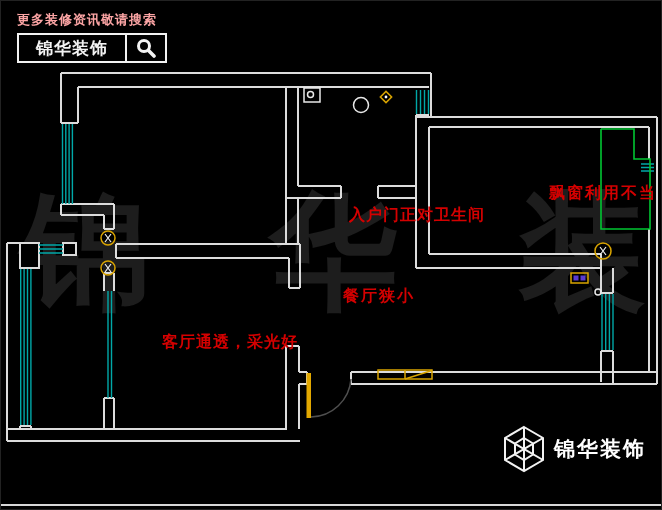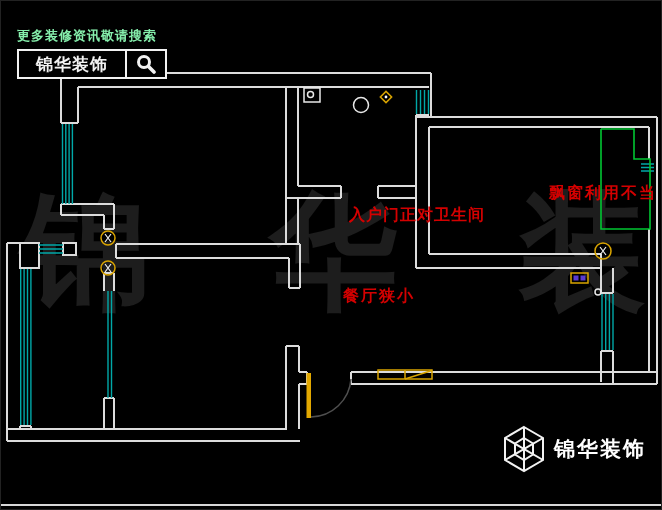--- a/index.html
+++ b/index.html
@@ -2,21 +2,21 @@
 <html><head>
 <meta charset="utf-8">
 <style>
   html,body{margin:0;padding:0;background:#000;}
   #canvas{
     position:relative;width:662px;height:510px;background:#000;overflow:hidden;
     font-family:"DejaVu Sans",sans-serif;border:1px solid #222;box-sizing:border-box;
   }
   
   .header{position:absolute;left:16px;top:10px;z-index:6;}
-  .tagline{color:#86efac;font-size:13px;font-weight:bold;letter-spacing:1px;white-space:nowrap;margin-top:16px;}
+  .tagline{color:#fca5a5;font-size:13px;font-weight:bold;letter-spacing:1px;white-space:nowrap;}
   .search-box{margin-top:4px;display:flex;align-items:stretch;border:2px solid #f2f2f2;width:146px;height:26px;background:#000;}
   .brand-cell{flex:1;display:flex;align-items:center;justify-content:center;color:#f2f2f2;font-size:17px;font-weight:bold;letter-spacing:1px;white-space:nowrap;}
   .icon-cell{width:38px;border-left:2px solid #f2f2f2;display:flex;align-items:center;justify-content:center;}
   
   .watermark{
     position:absolute;left:20px;top:186px;z-index:1;
     font-family:"DejaVu Serif",serif;font-weight:bold;font-size:128px;line-height:1;
     color:#1d1d1d;letter-spacing:38px;white-space:nowrap;user-select:none;
   }
   
@@ -132,20 +132,21 @@
     <g stroke="#e8e8e8" stroke-width="1.5" fill="none">
       <rect x="303" y="87" width="16" height="14"></rect>
       <circle cx="309.5" cy="93.5" r="3"></circle>
       <circle cx="360" cy="104" r="7.5"></circle>
       <circle cx="597" cy="291" r="3"></circle>
     </g>
   </svg>
 
   <div class="anno" id="anno-entry">入户门正对卫生间</div>
   <div class="anno" id="anno-dining">餐厅狭小</div>
+  <div class="anno" id="anno-living">客厅通透，采光好</div>
   <div class="anno" id="anno-bay">飘窗利用不当</div>
 
   <div class="footer">
     <div class="footer-row">
       <svg width="46" height="50" viewBox="0 0 46 50">
         <g stroke="#f2f2f2" stroke-width="2" fill="none">
           <polygon points="23,3 42,14 42,36 23,47 4,36 4,14"></polygon>
           <line x1="23" y1="3" x2="23" y2="47"></line>
           <line x1="4" y1="14" x2="42" y2="36"></line>
           <line x1="42" y1="14" x2="4" y2="36"></line>

